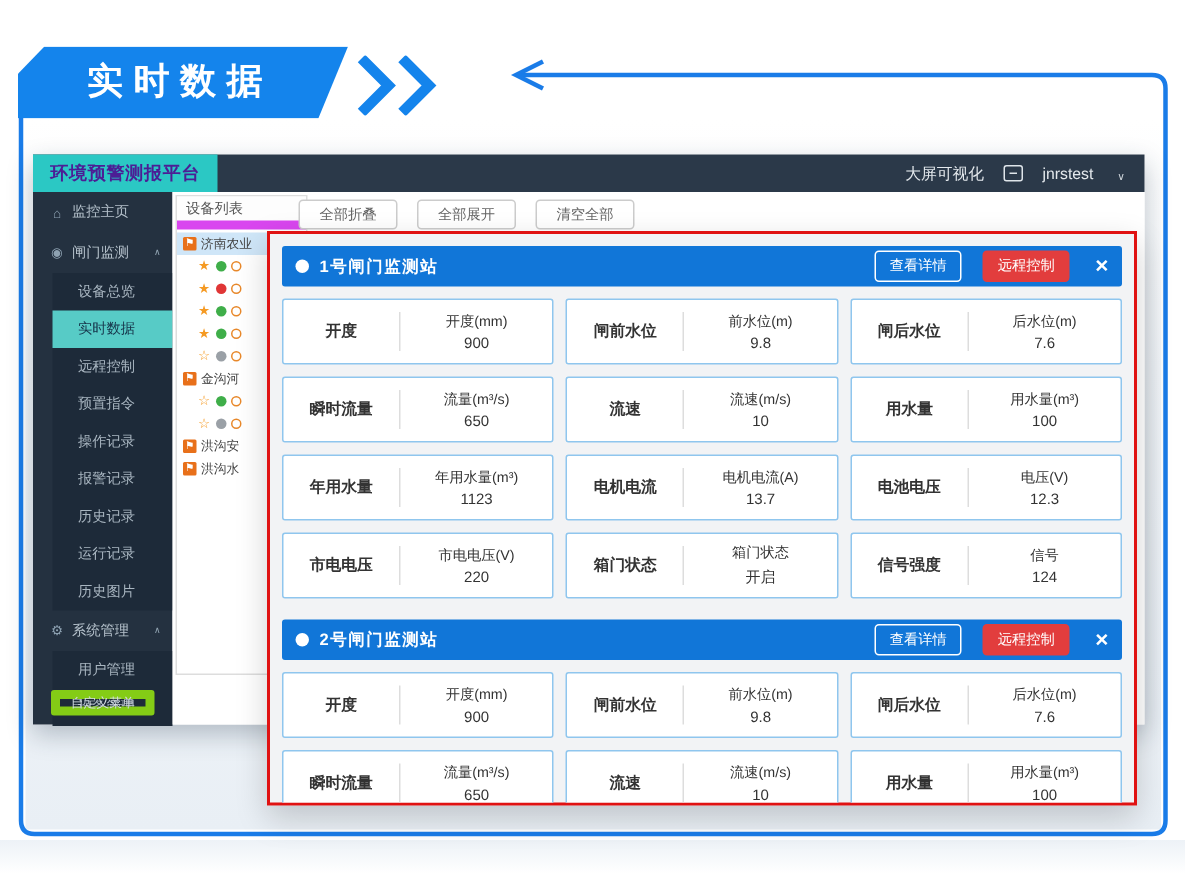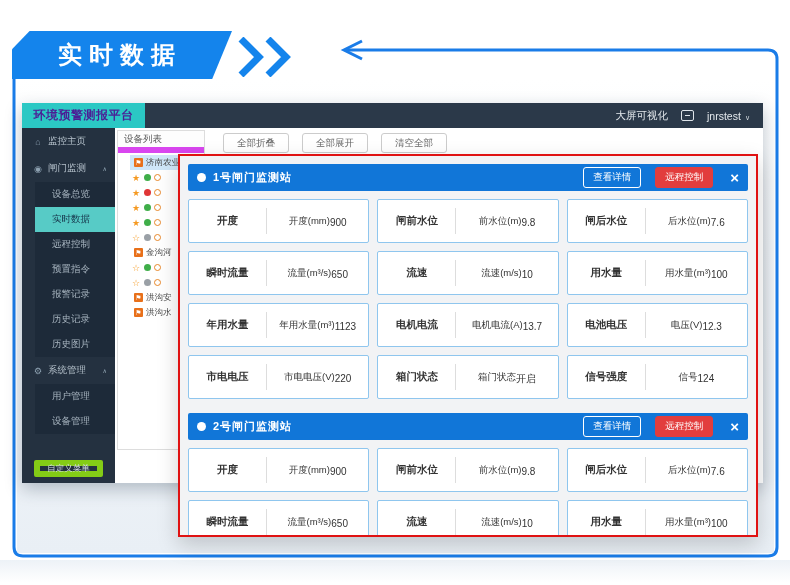--- a/index.html
+++ b/index.html
@@ -36,21 +36,21 @@
   .app-logo {
     position:absolute; left:0; top:0; width:123px; height:25px; background:#2bc8c4;
     color:#4c1d95; font-size:12px; font-weight:bold; display:flex;
     align-items:center; justify-content:center; z-index:2; letter-spacing:.5px;
   }
   .tb-link { color:#e4e9ed; font-size:10.5px; cursor:default; }
   .msg-icon { width:13px; height:11px; border:1px solid #dfe5ea; border-radius:2px;
     position:relative; }
   .msg-icon::after { content:""; position:absolute; left:3px; top:4px; width:5px;
     height:1px; background:#dfe5ea; }
-  .tb-user { color:#e4e9ed; font-size:10.5px; display:flex; align-items:flex-end; gap:4px; }
+  .tb-user { color:#e4e9ed; font-size:10.5px; display:flex; align-items:flex-end; gap:16px; }
   .tb-caret { font-size:7px; color:#cfd6dc; }
   .app-body { display:flex; height:355px; }
   
   .sidebar { width:93px; background:#243140; position:relative; flex:0 0 93px; }
   .side-item { height:27px; display:flex; align-items:center; gap:5px;
     padding-left:11px; color:#b6c2cc; font-size:9.5px; cursor:default; }
   .side-item .s-icon { font-size:9px; color:#8ea2b2; width:10px; text-align:center; }
   .side-item .s-caret { margin-left:auto; margin-right:8px; font-size:6px; color:#93a6b4; }
   .submenu { background:#1d2a39; margin-left:13px; }
   .sub-item { height:25px; display:flex; align-items:center; padding-left:17px;
@@ -65,29 +65,29 @@
   .content { flex:1; background:#fff; position:relative; }
   .device-panel {
     position:absolute; left:2px; top:2px; width:88px; height:320px;
     background:#fff; border:1px solid #ddd;
   }
   .dp-header { height:22px; border-bottom:6px solid #d946ef; display:flex;
     align-items:center; padding-left:6px; font-size:9.5px; color:#555; background:#fdfdfd; }
   .tree { padding-top:2px; }
   .tree-row { height:15px; display:flex; align-items:center; gap:3px;
     font-size:8.5px; color:#444; white-space:nowrap; overflow:hidden; }
-  .tree-row.group { padding-left:4px;margin-left:12px; }
+  .tree-row.group { padding-left:4px; }
   .tree-row.group.selected { background:#cfe6f8; }
   .tree-row.device { padding-left:13px; }
   .flag { width:9px; height:9px; background:#e8701a; border-radius:1px; color:#fff;
     font-size:7px; line-height:9px; text-align:center; flex:0 0 9px; }
   .star { font-size:9px; color:#f59a23; width:10px; text-align:center; }
   .dot { width:7px; height:7px; border-radius:50%; flex:0 0 7px; }
   .ring { width:7px; height:7px; border-radius:50%; border:1.5px solid #e8882a; flex:0 0 7px; }
-  .ctoolbar { position:absolute; left:108px; top:5px; display:flex; gap:13px;text-align:right; }
+  .ctoolbar { position:absolute; left:84px; top:5px; display:flex; gap:13px;text-align:right; }
   .ctool-btn { height:20px; padding:0 13px; background:#fff; border:1px solid #ccc;
     border-radius:3px; color:#666; font-size:9.5px; display:flex; align-items:center; }
   
   .overlay {
     position:absolute; left:178px; top:154px; width:580px; height:383px; z-index:4;
     background:#f2f3f5; border:2px solid #e01212; padding:8px; overflow:hidden;
     box-shadow:0 8px 20px rgba(0,0,0,.18);
   }
   .station + .station { margin-top:14px; }
   .st-header { height:27px; background:#1176d8; border-radius:2px; display:flex;
@@ -99,21 +99,21 @@
   .st-btn.detail { border:1px solid #fff; background:transparent; }
   .st-btn.remote { background:#e23d3d; border:1px solid #e23d3d; margin-left:7px; }
   .st-close { color:#fff; font-size:15px; font-weight:bold; margin-left:10px;
     line-height:1; cursor:default; }
   .cards { display:grid; grid-template-columns:repeat(3,1fr); gap:8px; margin-top:8px; }
   .card { height:44px; background:#fff; border:1px solid #8fc6ee; border-radius:2px;
     display:flex; align-items:stretch; }
   .card-label { flex:0 0 43%; display:flex; align-items:center; justify-content:center;
     font-size:10.5px; font-weight:bold; color:#333; }
   .card-div { width:1px; background:#ddd; margin:8px 0; }
-  .card-right { flex:1; display:flex; flex-direction:row; align-items:center;
+  .card-right { flex:1; display:flex; flex-direction:column; align-items:center;
     justify-content:center; }
   .card-sub { font-size:9.5px; color:#333; }
   .card-val { font-size:10px; color:#333; margin-top:3px; }
 </style>
 </head>
 <body>
 
 <div class="frame-bg"></div>
 <div class="bottom-fade"></div>
 
@@ -149,22 +149,24 @@
           <div class="side-item">
             <span class="s-icon">◉</span>
             <span>闸门监测</span>
             <span class="s-caret">∧</span>
           </div>
           <div class="submenu">
             <div class="sub-item">设备总览</div>
             <div class="sub-item active">实时数据</div>
             <div class="sub-item">远程控制</div>
             <div class="sub-item">预置指令</div>
+            <div class="sub-item">操作记录</div>
             <div class="sub-item">报警记录</div>
             <div class="sub-item">历史记录</div>
+            <div class="sub-item">运行记录</div>
             <div class="sub-item">历史图片</div>
           </div>
           <div class="side-item">
             <span class="s-icon">⚙</span>
             <span>系统管理</span>
             <span class="s-caret">∧</span>
           </div>
           <div class="submenu">
             <div class="sub-item">用户管理</div>
             <div class="sub-item">设备管理</div>

